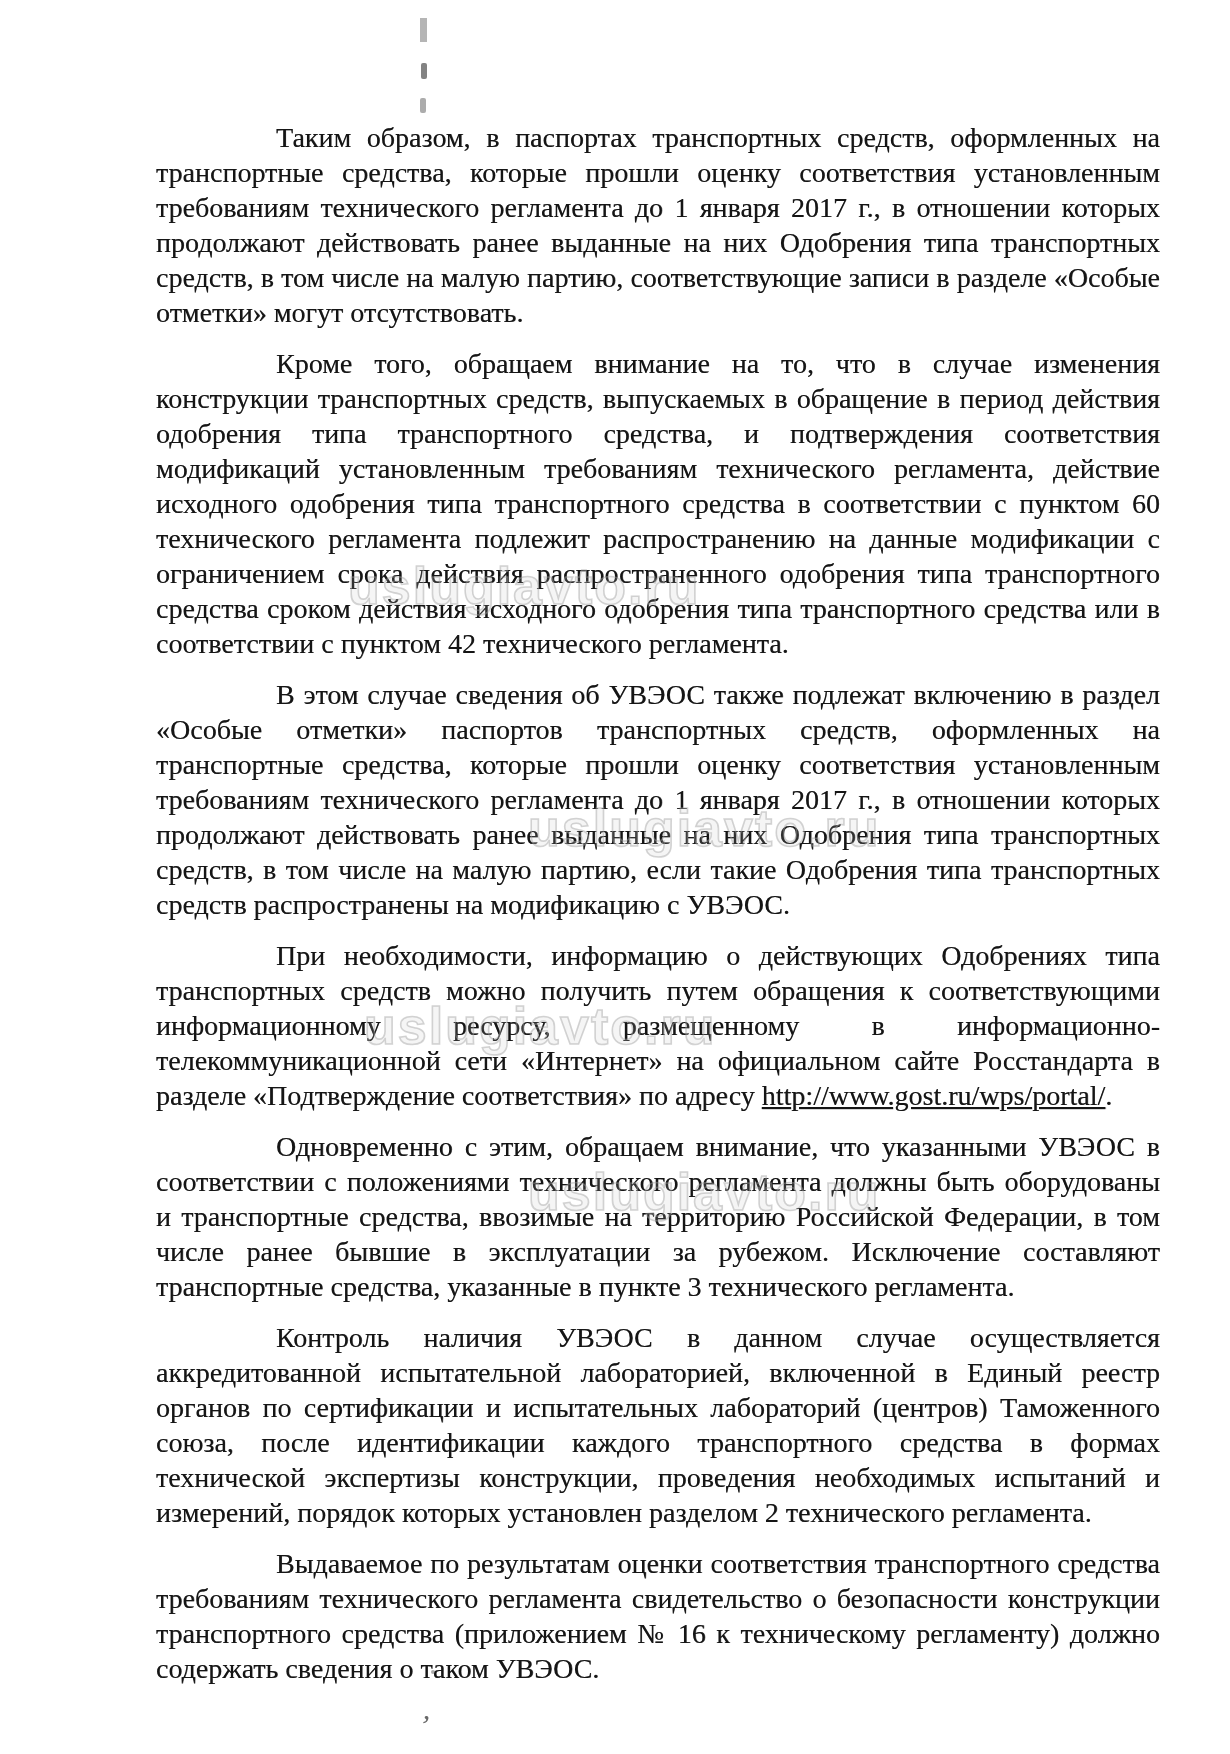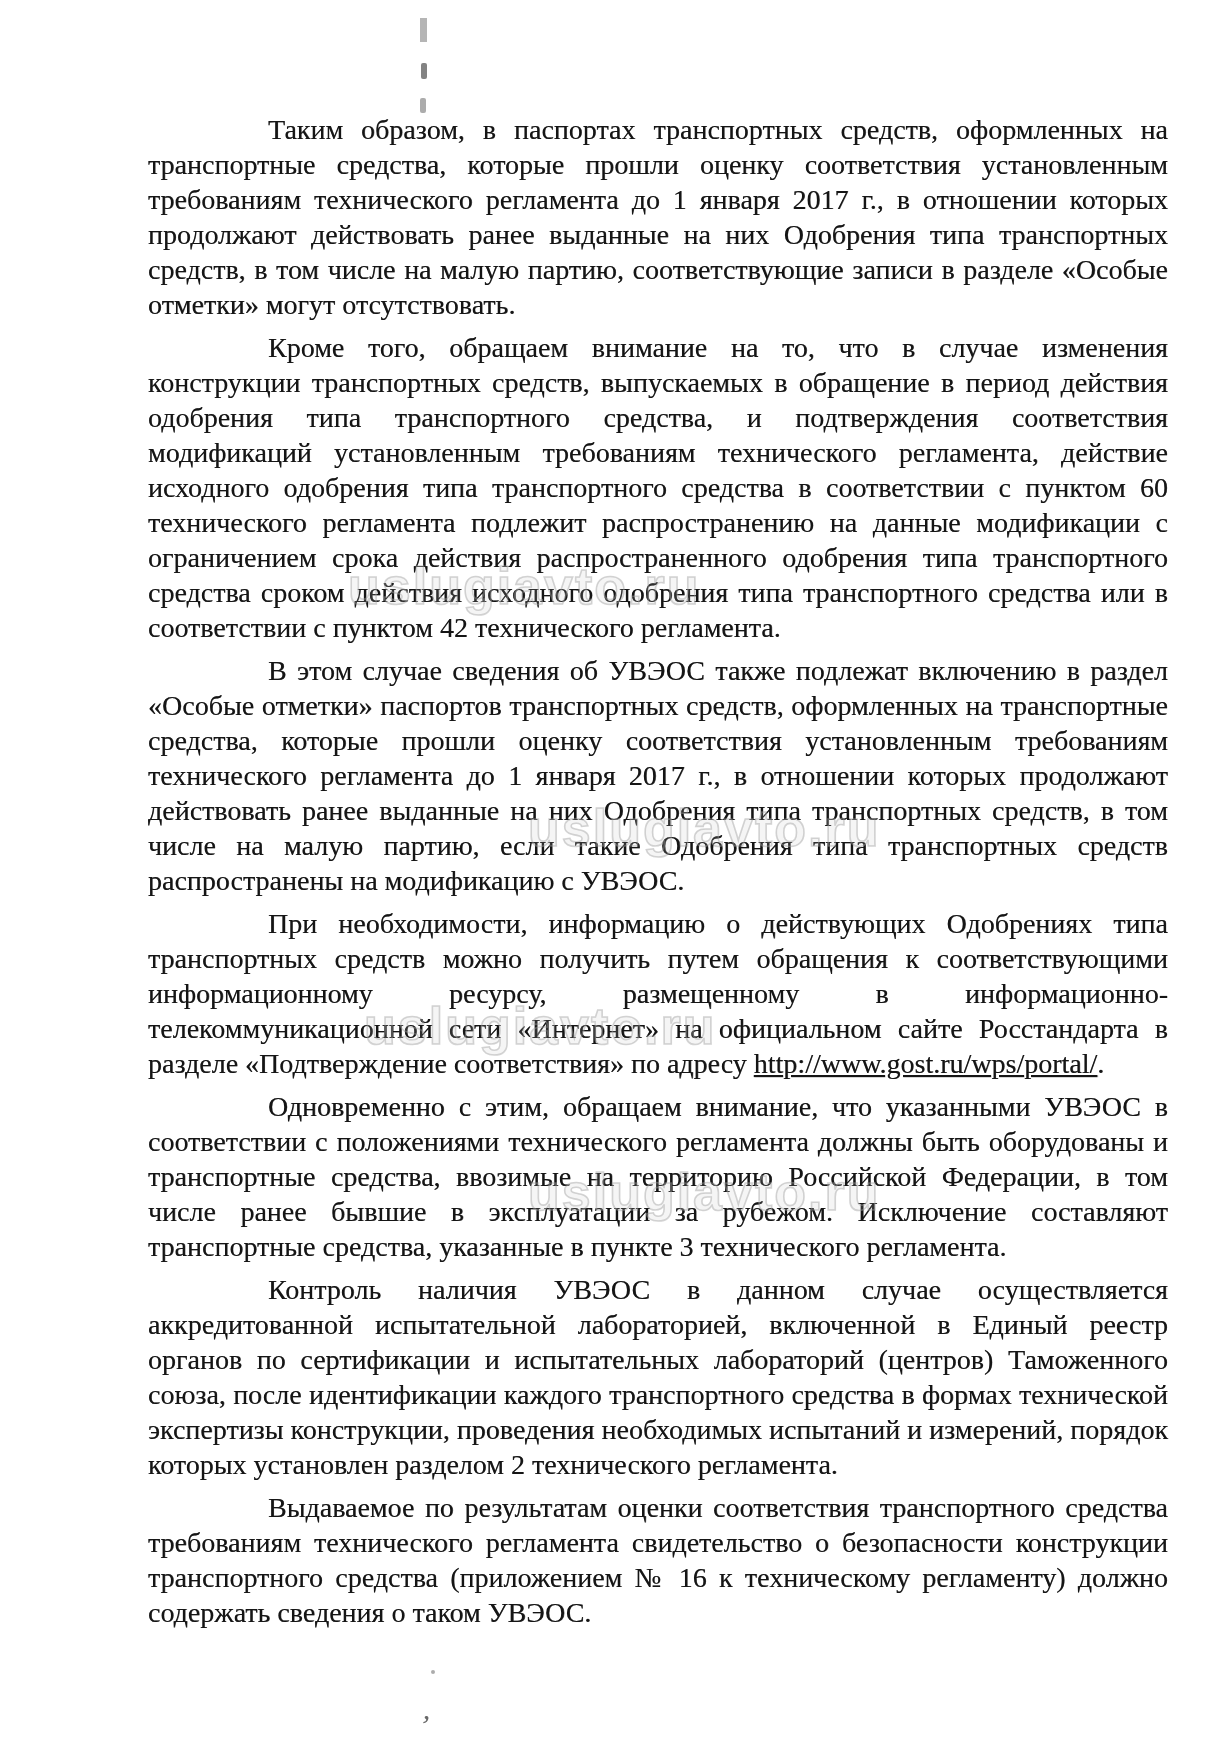--- a/index.html
+++ b/index.html
@@ -20,21 +20,21 @@
     left: 140px;
     top: 104px;
     width: 1036px;
     font-size: 28px;
     line-height: 35px;
     color: #151515;
     text-align: justify;
     text-shadow: 0.3px 0.3px 0 rgba(0,0,0,0.55);
   }
   .para {
-    margin: 8px;
+    margin: 16px;
     text-indent: 120px;
   }
   .url {
     text-decoration: underline;
   }
   .watermark {
     position: absolute;
     font-family: Liberation Sans, sans-serif;
     font-weight: bold;
     font-size: 52px;

